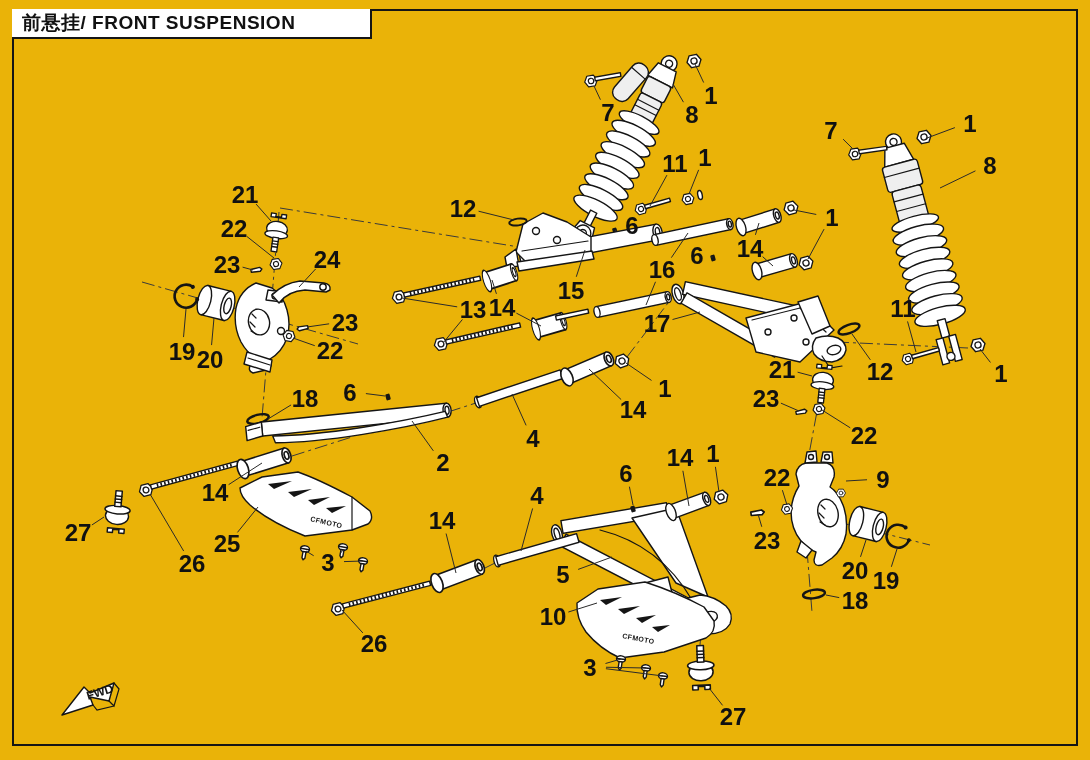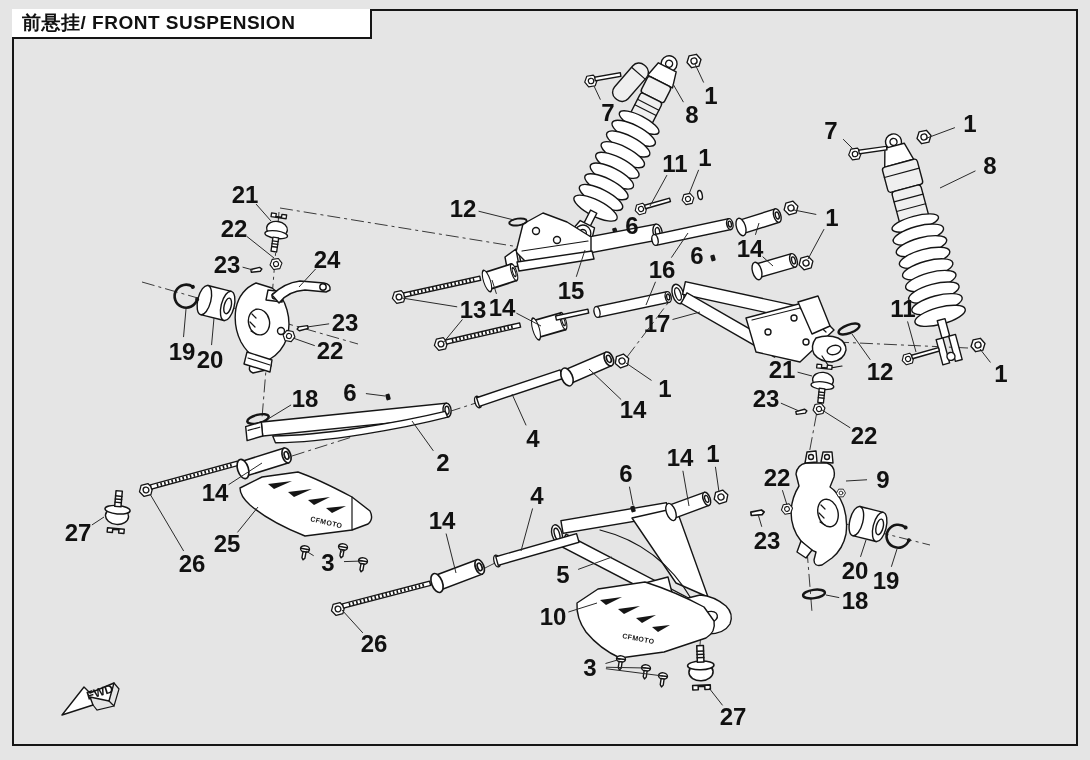--- a/index.html
+++ b/index.html
@@ -1,16 +1,16 @@
 <!DOCTYPE html>
 <html><head>
 <meta charset="utf-8">
 <style>
   html,body{margin:0;padding:0;background:#fff}
-  .page{position:relative;width:1090px;height:760px;background:#e5e5e5;
+  .page{position:relative;width:1090px;height:760px;background:#eab308;
         font-family:"Liberation Sans",sans-serif;overflow:hidden}
   .frame{position:absolute;left:12px;top:9px;width:1066px;height:737px;
          border:2px solid #151515;box-sizing:border-box}
   .titlebox{position:absolute;left:12px;top:9px;width:360px;height:30px;
             border-right:2px solid #151515;border-bottom:2px solid #151515;
             box-sizing:border-box;display:flex;align-items:center;
             padding-left:10px;font-weight:bold;font-size:19px;color:#111;
             letter-spacing:.5px;background:#fff;z-index:3}
   svg.diagram{position:absolute;left:0;top:0;z-index:2}
   .p{fill:#fff;stroke:#151515;stroke-width:1.4;stroke-linejoin:round;stroke-linecap:round}

